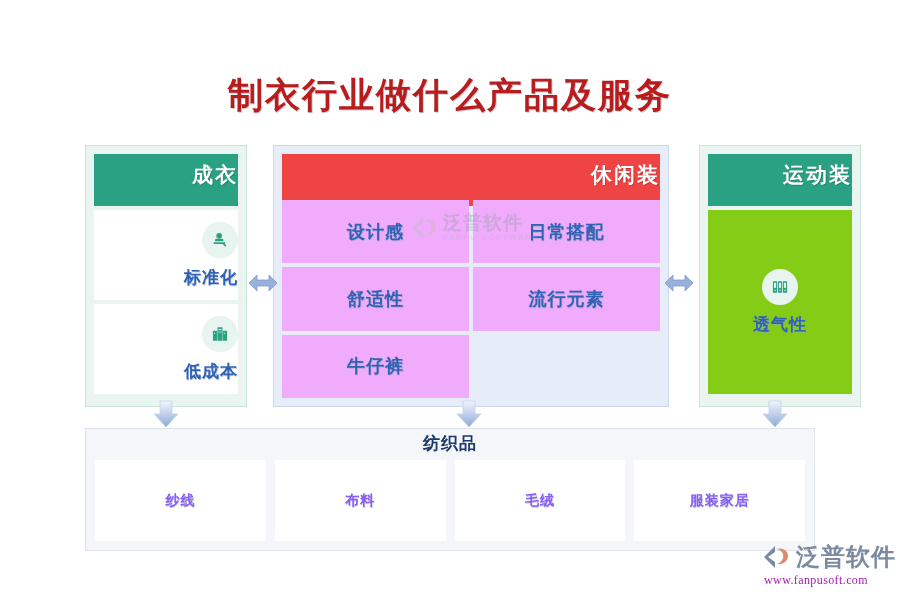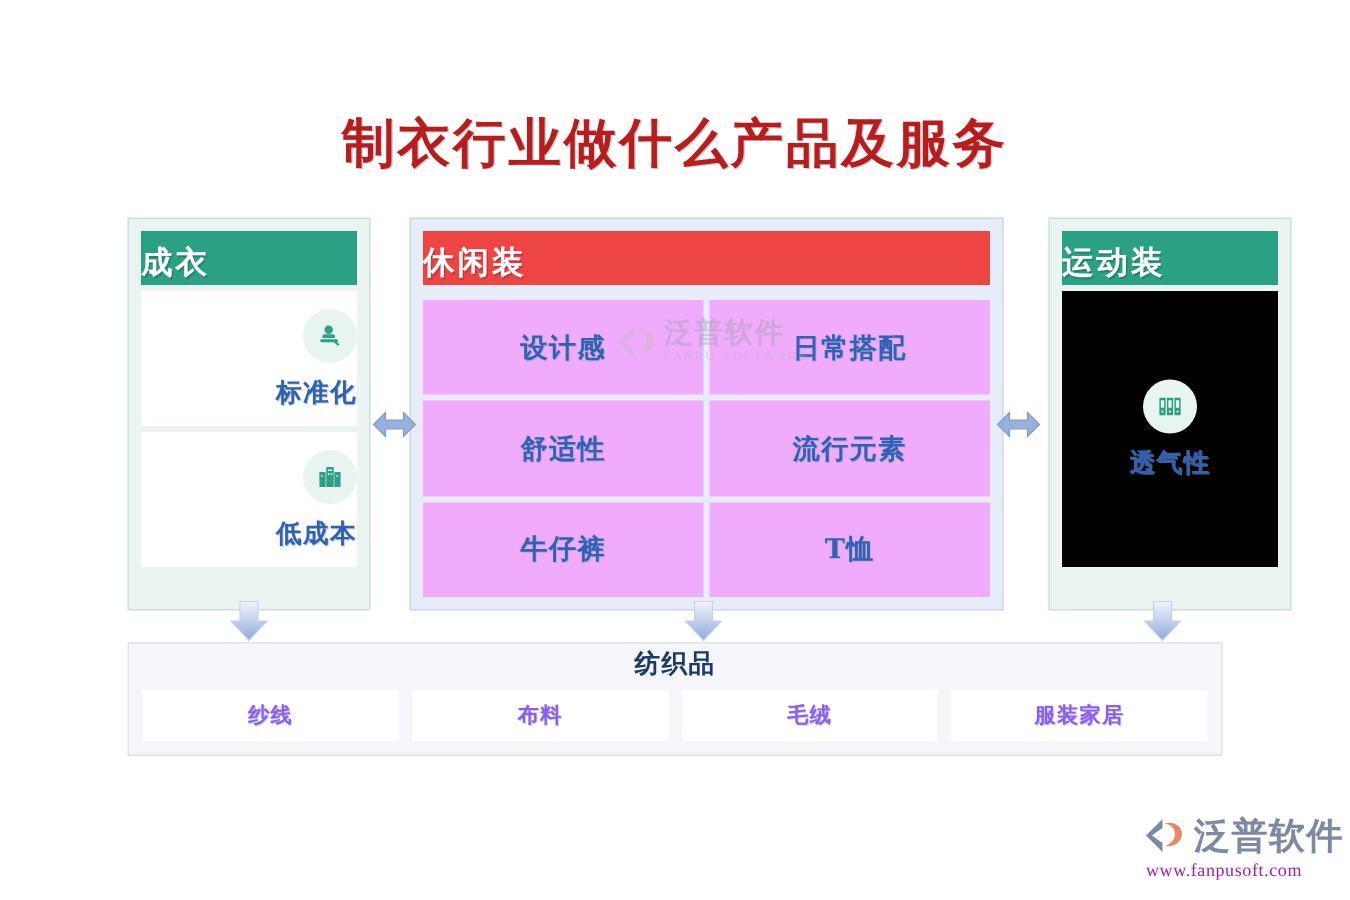--- a/index.html
+++ b/index.html
@@ -59,44 +59,44 @@
 
   .col-inner {
     position: absolute;
     left: 8px;
     right: 8px;
     top: 8px;
     bottom: 8px;
   }
 
   .col-header {
-    height: 36px;
+    height: 52px;
     line-height: 42px;
-    text-align: left;
+    text-align: right;
     color: #ffffff;
     font-size: 21px;
     font-weight: 700;
     letter-spacing: 2px;
     text-shadow: 1px 1px 0 rgba(0,0,0,0.18);
   }
   .header-green { background: #2aa182; }
   .header-blue  { background: #ef4444; }
 
   
   .side-cell {
     background: #ffffff;
     height: 90px;
     margin-top: 4px;
     display: flex;
     flex-direction: column;
     align-items: flex-end;
     justify-content: center;
   }
   .side-cell-tall {
-    background: #000000;
+    background: #84cc16;
     height: 184px;
     margin-top: 4px;
     display: flex;
     flex-direction: column;
     align-items: center;
     justify-content: center;
   }
   .icon-circle {
     width: 36px;
     height: 36px;
@@ -160,21 +160,21 @@
   .d-arrow-1 { left: 153px; }
   .d-arrow-2 { left: 456px; }
   .d-arrow-3 { left: 762px; }
 
   
   .bottom-panel {
     position: absolute;
     left: 85px;
     top: 428px;
     width: 730px;
-    height: 76px;
+    height: 123px;
     background: #f5f6f9;
     border: 1px solid #dfe3ea;
     box-sizing: border-box;
   }
   .bottom-title {
     height: 28px;
     line-height: 28px;
     text-align: center;
     font-size: 17px;
     font-weight: 700;
@@ -309,21 +309,20 @@
     <div class="col col-mid">
       <div class="col-inner">
         <div class="col-header header-blue">休闲装</div>
 
         <div class="mid-grid">
           <div class="mid-cell">设计感</div>
           <div class="mid-cell">日常搭配</div>
           <div class="mid-cell">舒适性</div>
           <div class="mid-cell">流行元素</div>
           <div class="mid-cell">牛仔裤</div>
-          <div class="mid-cell">T恤</div>
         </div>
       </div>
     </div>
 
     <div class="col col-right">
       <div class="col-inner">
         <div class="col-header header-green">运动装</div>
 
         <div class="side-cell-tall">
           <span class="icon-circle">

